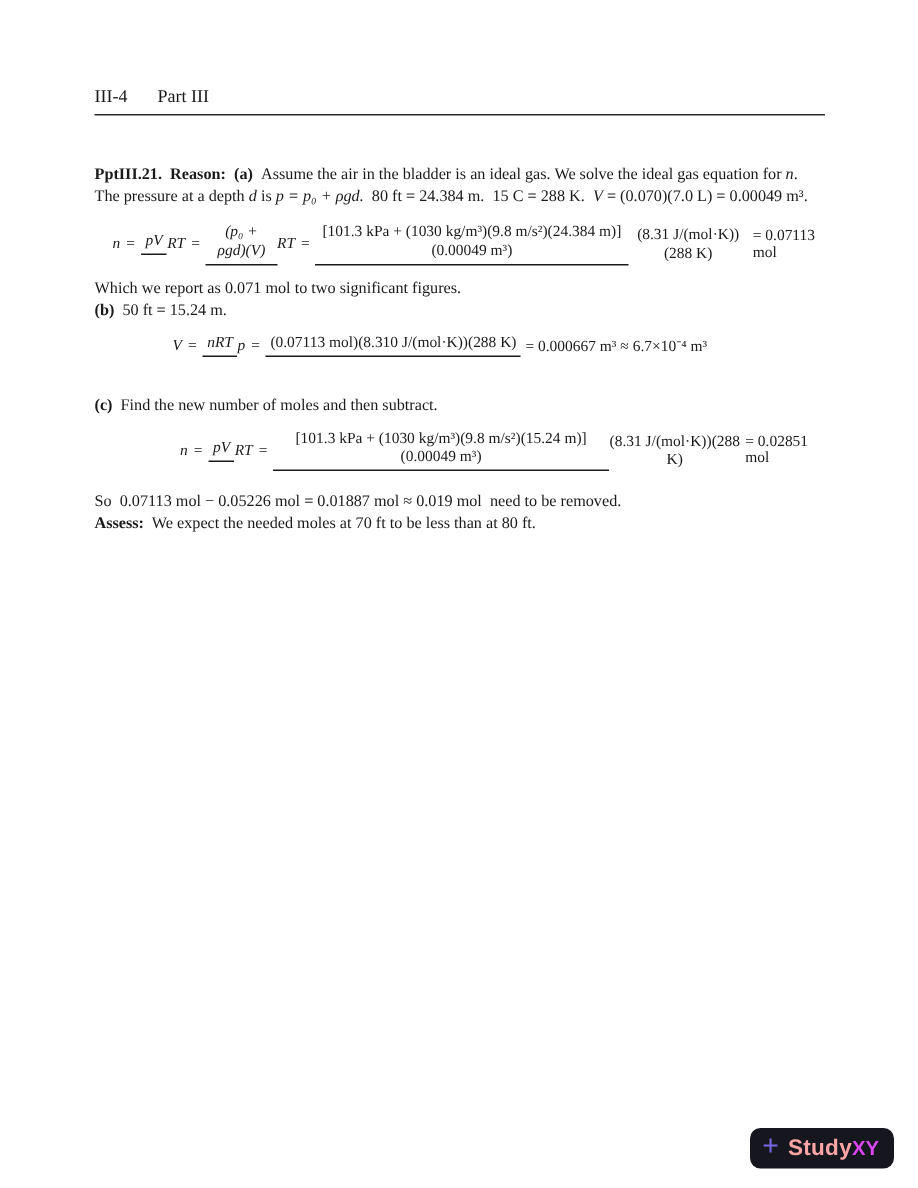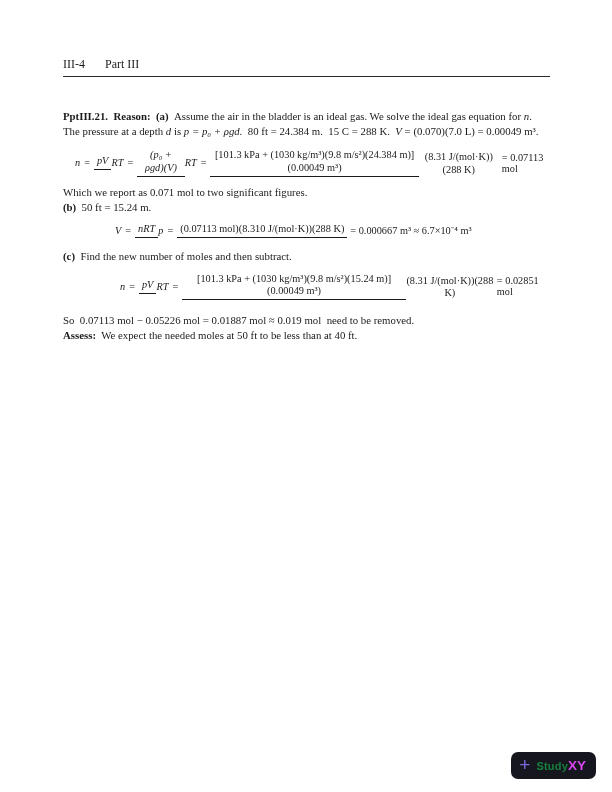--- a/index.html
+++ b/index.html
@@ -45,42 +45,42 @@
     flex-direction: row;
     align-items: center;
     text-align: center;
     line-height: 12.5px;
   }
   .frac .num { padding: 0 3px 1.5px; border-bottom: 1px solid #1a1a1a; white-space: pre-wrap; }
   .frac .den { padding-top: 1.5px; white-space: pre-wrap; }
   .result { margin-left: 3px; white-space: pre-wrap; }
 
   .mt8  { margin-top: 8px; }
-  .mt11 { margin-top: 11px; }
+  .mt11 { margin-top: 25px; }
   .mt13 { margin-top: 13px; }
 
   .logo-badge {
     position: absolute;
     right: 16px; bottom: 13px;
     height: 27px;
     display: flex;
     align-items: center;
     padding: 0 10px 0 8px;
     border-radius: 7px;
     background: #16161f;
     font-family: "Liberation Sans", sans-serif;
   }
   .logo-plus {
     color: #7668e4;
     font-size: 19px;
     font-weight: 400;
     line-height: 1;
     margin: -2px 6px 0 0;
   }
-  .logo-study { color: #15803d; font-size: 11px; font-weight: 700; letter-spacing: 0.2px; }
+  .logo-study { color: #fca5a5; font-size: 15px; font-weight: 700; letter-spacing: 0.2px; }
   .logo-xy { color: #d946ef; font-size: 13.5px; font-weight: 700; }
 </style>
 </head>
 <body>
 
 <div class="page">
   <div class="content">
 
     <div class="header">
         <span class="t">III-4</span>
@@ -139,21 +139,21 @@
       <span class="mo">=</span>
       <span class="frac">
           <span class="num">[101.3 kPa + (1030 kg/m³)(9.8 m/s²)(15.24 m)](0.00049 m³)</span>
           <span class="den">(8.31 J/(mol·K))(288 K)</span>
         </span>
       <span class="result">= 0.02851 mol</span>
     </div>
 
     <div class="line mt13"><span class="t">So  0.07113 mol − 0.05226 mol = 0.01887 mol ≈ 0.019 mol  need to be removed.</span></div>
 
-    <div class="line"><span class="t bold">Assess:</span><span class="t">  We expect the needed moles at 50 ft to be less than at 40 ft.</span></div>
+    <div class="line"><span class="t bold">Assess:</span><span class="t">  We expect the needed moles at 70 ft to be less than at 80 ft.</span></div>
 
   </div>
 
   <div class="logo-badge">
       <span class="logo-plus">+</span>
       <span class="logo-study">Study</span>
       <span class="logo-xy">XY</span>
     </div>
 </div>
 

